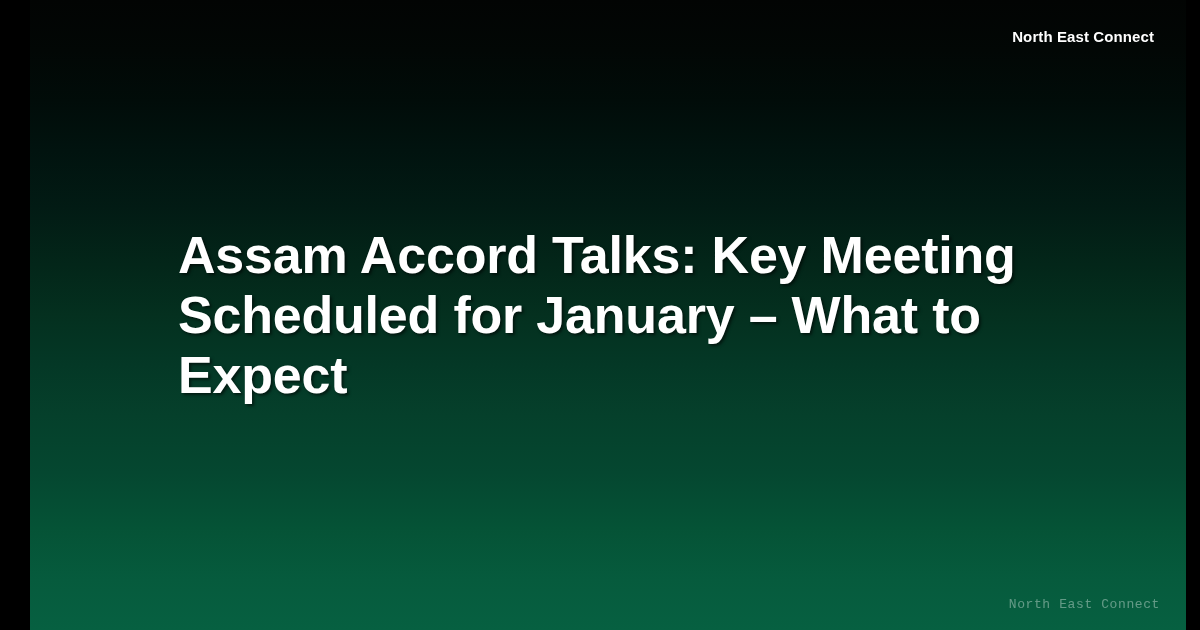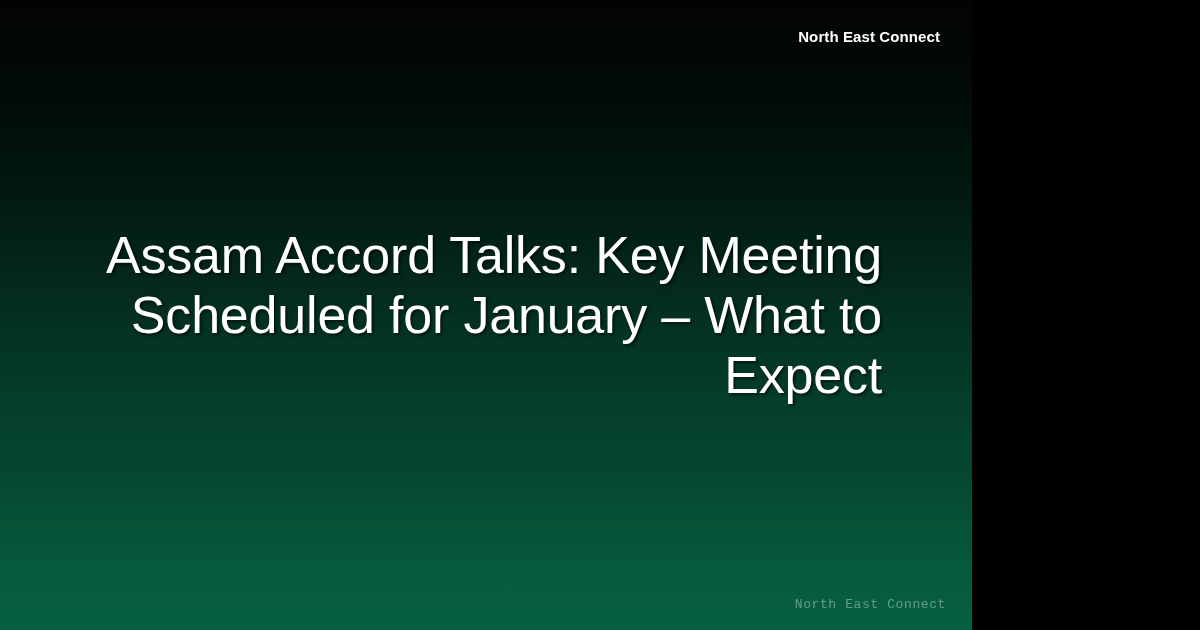--- a/index.html
+++ b/index.html
@@ -10,40 +10,41 @@
   body {
     width: 1200px;
     height: 630px;
     overflow: hidden;
     font-family: "Liberation Sans", sans-serif;
     background: #000000;
   }
 
   #card {
     position: relative;
-    width: 972px;
+    width: 1156px;
     height: 630px;
     overflow: hidden;
     
     background-image: linear-gradient(
       to bottom,
       #020403 0%,
       #020705 8%,
       #010c09 16%,
       #01130f 24%,
       #021b14 33%,
       #032619 42%,
       #04301f 50%,
       #043826 58%,
       #05402b 66%,
       #054730 75%,
       #055336 84%,
       #065b3d 92%,
       #066041 100%
     );
+    margin-left: 30px;
   }
 
   
   #brand {
     position: absolute;
     top: 27px;
     right: 32px;
     font-family: "Liberation Sans", sans-serif;
     font-size: 15px;
     font-weight: bold;
@@ -63,24 +64,24 @@
     display: flex;
     align-items: center;
     justify-content: center;
     padding: 0 90px;
     box-sizing: border-box;
   }
 
   #headline {
     font-family: "Liberation Sans", sans-serif;
     font-size: 52px;
-    font-weight: normal;
+    font-weight: bold;
     line-height: 60px;
     color: #ffffff;
-    text-align: right;
+    text-align: left;
     letter-spacing: -0.2px;
     max-width: 860px;
     text-shadow: 2px 2px 3px rgba(0, 0, 0, 0.55);
     margin: 0;
   }
 
   
   #watermark {
     position: absolute;
     bottom: 17px;

